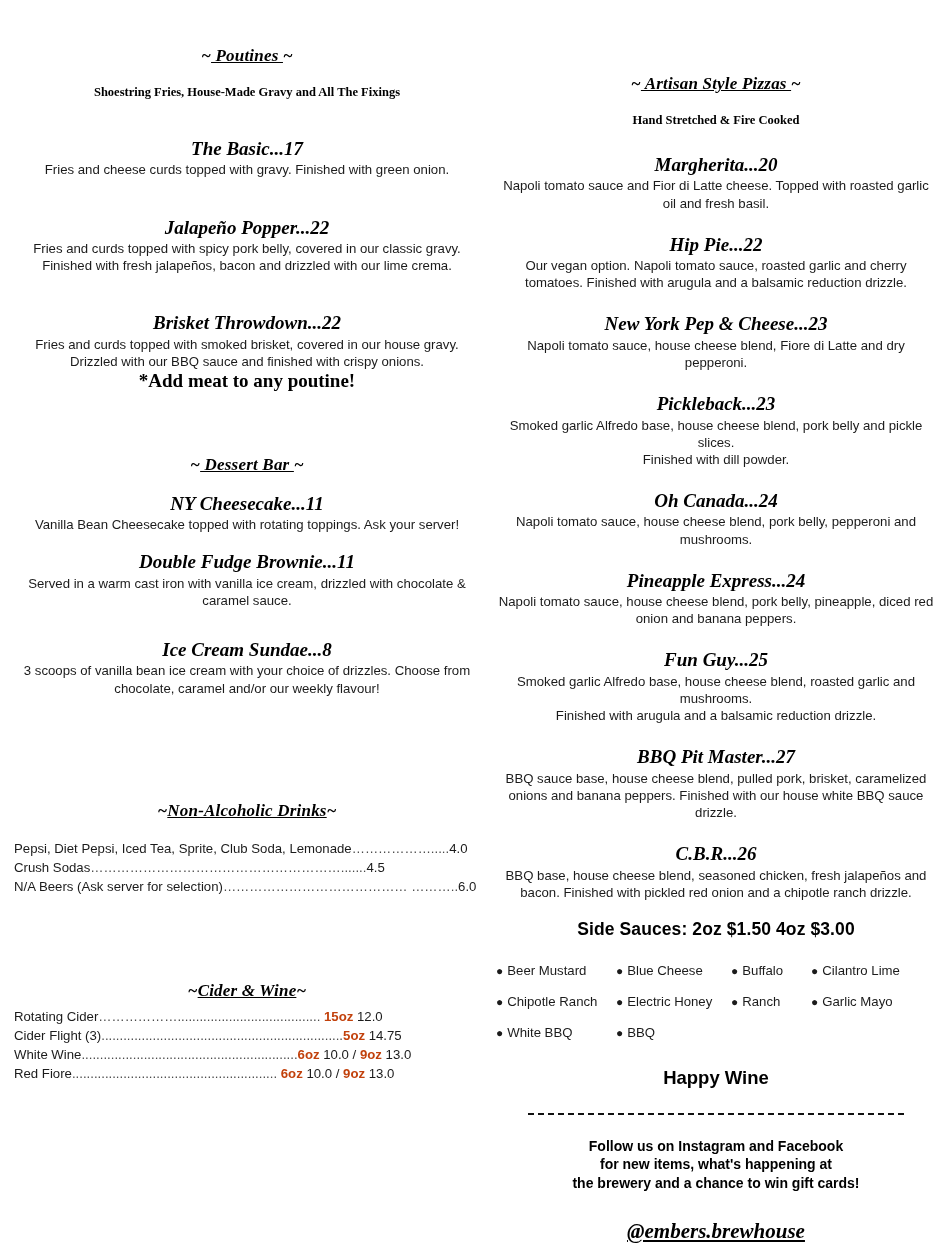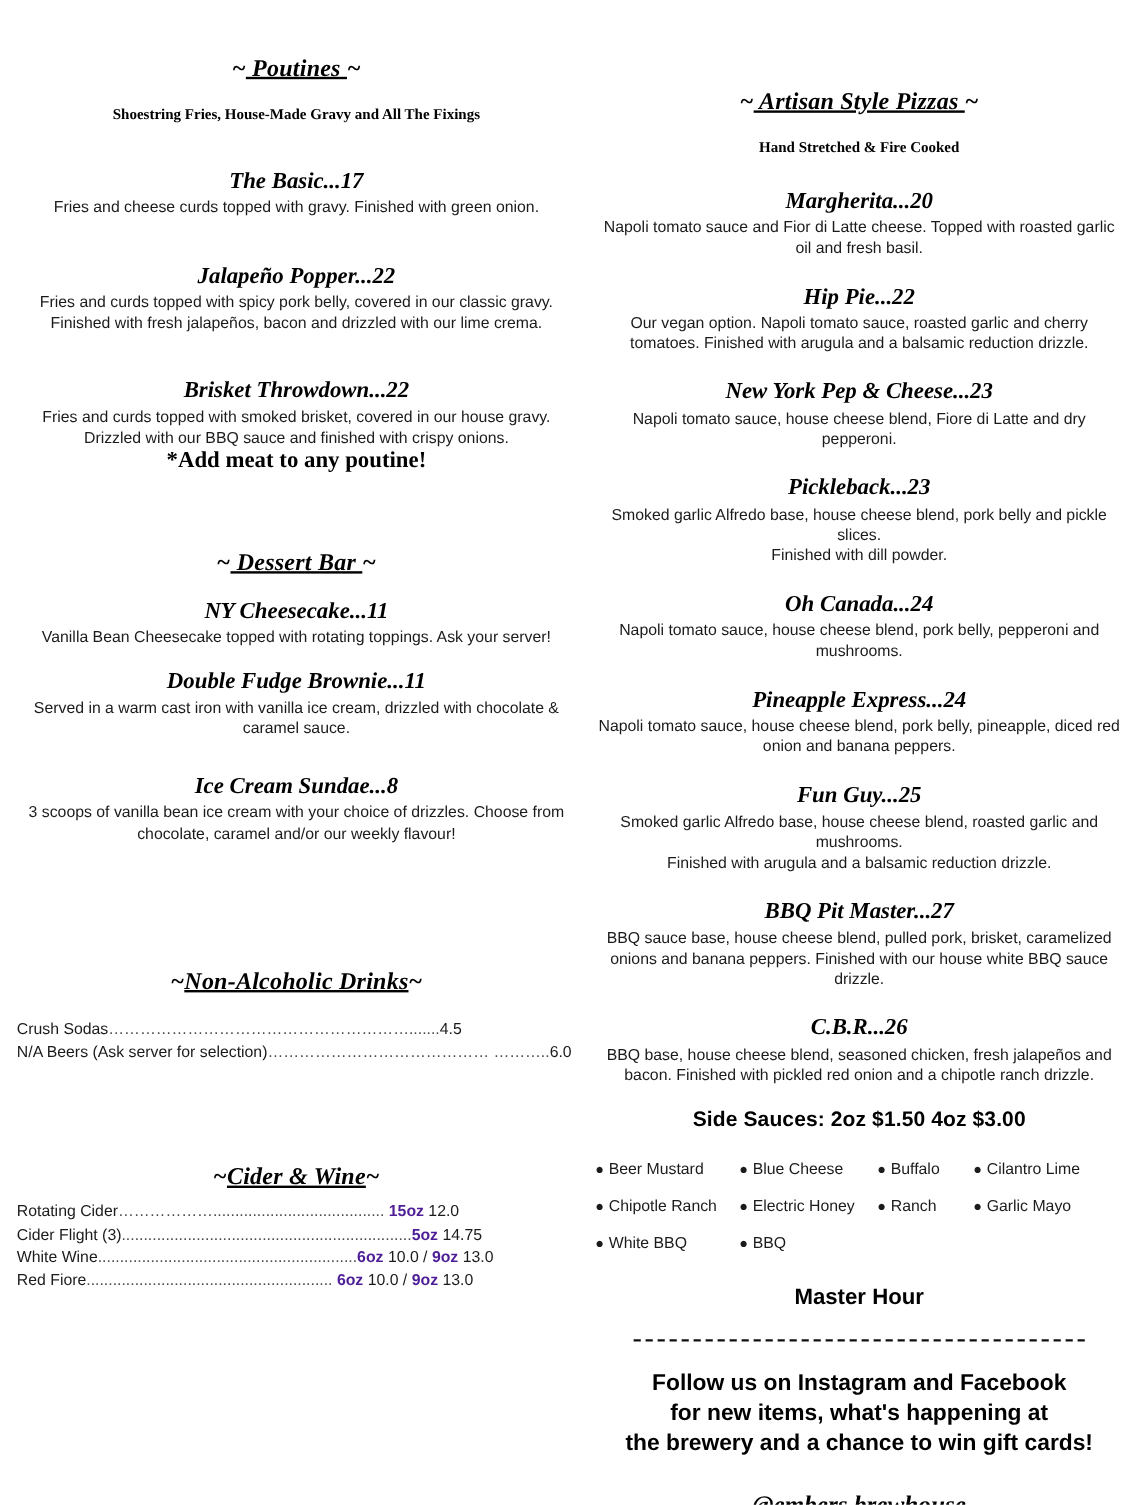--- a/index.html
+++ b/index.html
@@ -27,21 +27,21 @@
   }
   .col-left  { width: 490px; padding: 0 10px 0 14px; }
   .col-right { width: 452px; padding: 0 6px 0 6px; }
 
   
   .section-head {
     text-align: center;
     font-family: "Liberation Serif", serif;
     font-weight: bold;
     font-style: italic;
-    font-size: 20px;
+    font-size: 17px;
     letter-spacing: 0.2px;
     white-space: nowrap;
   }
   .section-head .u {
     text-decoration: underline;
     text-underline-offset: 1px;
   }
   .section-head .tilde {
     text-decoration: none;
     font-style: italic;
@@ -80,21 +80,21 @@
 
   
   .price-row {
     font-family: "Liberation Sans", sans-serif;
     font-size: 13.2px;
     line-height: 1.46;
     white-space: nowrap;
     color: #1b1b1b;
   }
   .price-row .leader { color: #4a4a4a; }
-  .price-row .oz { font-weight: bold; color: #4c1d95; }
+  .price-row .oz { font-weight: bold; color: #c2410c; }
 
   
   .sauce-head {
     font-family: "Liberation Sans", sans-serif;
     font-weight: bold;
     font-size: 17.5px;
     text-align: center;
     letter-spacing: 0.1px;
   }
   .sauce-grid {
@@ -126,21 +126,21 @@
   }
   .dash-rule {
     margin: 22px auto 0 auto;
     width: 376px;
     height: 0;
     border-top: 2px dashed #111;
   }
   .follow {
     font-family: "Liberation Sans", sans-serif;
     font-weight: bold;
-    font-size: 19px;
+    font-size: 14px;
     text-align: center;
     line-height: 1.34;
   }
   .handle {
     font-family: "Liberation Serif", serif;
     font-weight: bold;
     font-style: italic;
     font-size: 21px;
     text-align: center;
     text-decoration: underline;
@@ -216,20 +216,21 @@
       <div class="item-desc">3 scoops of vanilla bean ice cream with your choice of drizzles. Choose from chocolate, caramel and/or our weekly flavour!</div>
     </div>
 
     <div style="height:104px"></div>
 
     <div class="section-head"><span class="tilde">~</span><span class="u">Non-Alcoholic Drinks</span><span class="tilde">~</span></div>
 
     <div class="sp-18"></div>
 
     <div>
+      <div class="price-row"><span>Pepsi, Diet Pepsi, Iced Tea, Sprite, Club Soda, Lemonade</span><span class="leader">……………….....</span><span>4.0</span></div>
       <div class="price-row"><span>Crush Sodas</span><span class="leader">………………………………………………….......</span><span>4.5</span></div>
       <div class="price-row"><span>N/A Beers (Ask server for selection)</span><span class="leader">…………………………………… ………..</span><span>6.0</span></div>
     </div>
 
     <div style="height:84px"></div>
 
     <div class="section-head"><span class="tilde">~</span><span class="u">Cider &amp; Wine</span><span class="tilde">~</span></div>
 
     <div class="sp-6"></div>
 
@@ -325,21 +326,21 @@
       </div>
       <div class="sauce-row">
         <span class="sauce-cell sc-w1"><span class="dot">●</span><span>White BBQ</span></span>
         <span class="sauce-cell sc-w2"><span class="dot">●</span><span>BBQ</span></span>
       </div>
     </div>
 
     <div class="sp-10"></div>
 
     <div class="hh">
-      <div>Master Hour</div>
+      <div>Happy Wine</div>
     </div>
 
     <div class="dash-rule"></div>
 
     <div class="sp-22"></div>
 
     <div class="follow">
       <div>Follow us on Instagram and Facebook</div>
       <div>for new items, what's happening at</div>
       <div>the brewery and a chance to win gift cards!</div>

